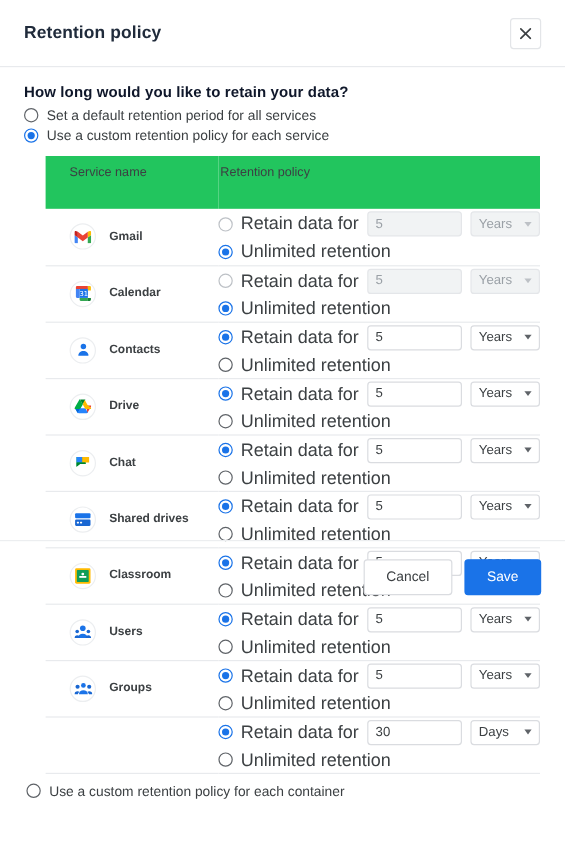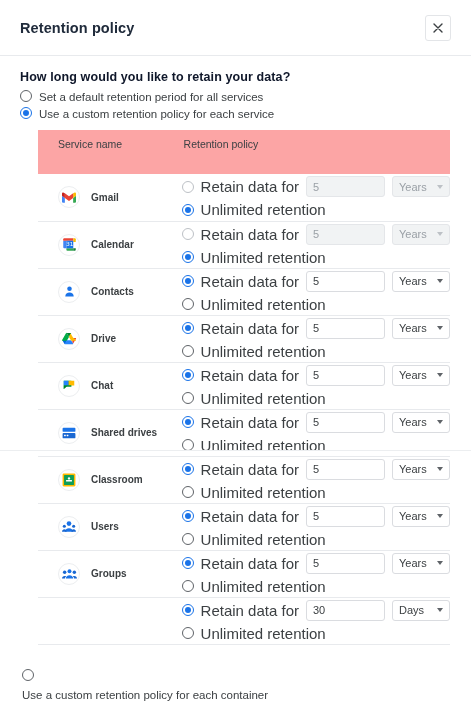--- a/index.html
+++ b/index.html
@@ -63,21 +63,21 @@
   .radio.disabled { border-color: #bdc1c6; }
   .radio-label { font-size: 11.5px; color: #3c4043; line-height: 14px; }
 
   
   .svc-table {
     margin: 9px 0 0 18px;
     width: 412px;
     border-collapse: collapse;
   }
   .svc-table thead th {
-    background: #fca5a5;
+    background: #22c55e;
     text-align: left;
     font-size: 10.5px; font-weight: normal; color: #3c4043;
     padding: 8px 0 24px 0;
     height: 29px;
   }
   .th-name  { padding-left: 20px !important; width: 157px; }
   .th-policy{ padding-left: 2px !important; }
   .svc-table tbody tr { border-bottom: 1px solid #e8eaed; }
   .svc-table tbody tr:last-child { border-bottom: 1px solid #e8eaed; }
   .svc-table td { padding: 0; vertical-align: middle; height: 47px; }
@@ -124,21 +124,21 @@
   .unit-select .caret {
     position: absolute; right: 6px; top: 50%; transform: translateY(-50%);
     width: 0; height: 0;
     border-left: 3.5px solid transparent;
     border-right: 3.5px solid transparent;
     border-top: 4px solid #5f6368;
   }
   .unit-select.disabled .caret { border-top-color: #bdc1c6; }
 
   
-  .bottom-radio { margin: 24px 0 0 0; padding-left: 2px; flex-direction: column; }
+  .bottom-radio { margin: 8px 0 0 0; padding-left: 2px; }
 
   
   .dlg-footer {
     position: absolute; left: 0; right: 0; bottom: 0;
     height: 60px;
     display: flex; align-items: center; justify-content: flex-end;
     gap: 10px; padding: 0 20px;
     border-top: 1px solid #eceef0;
   }
   .btn {
@@ -484,14 +484,16 @@
         </tbody>
     </table>
 
     <div class="radio-row bottom-radio">
       <span class="radio"></span>
       <span class="radio-label">Use a custom retention policy for each container</span>
     </div>
   </div>
 
   <div class="dlg-footer">
+    <button class="btn btn-cancel">Cancel</button>
+    <button class="btn btn-save">Save</button>
   </div>
 </div>
 
 </body></html>

